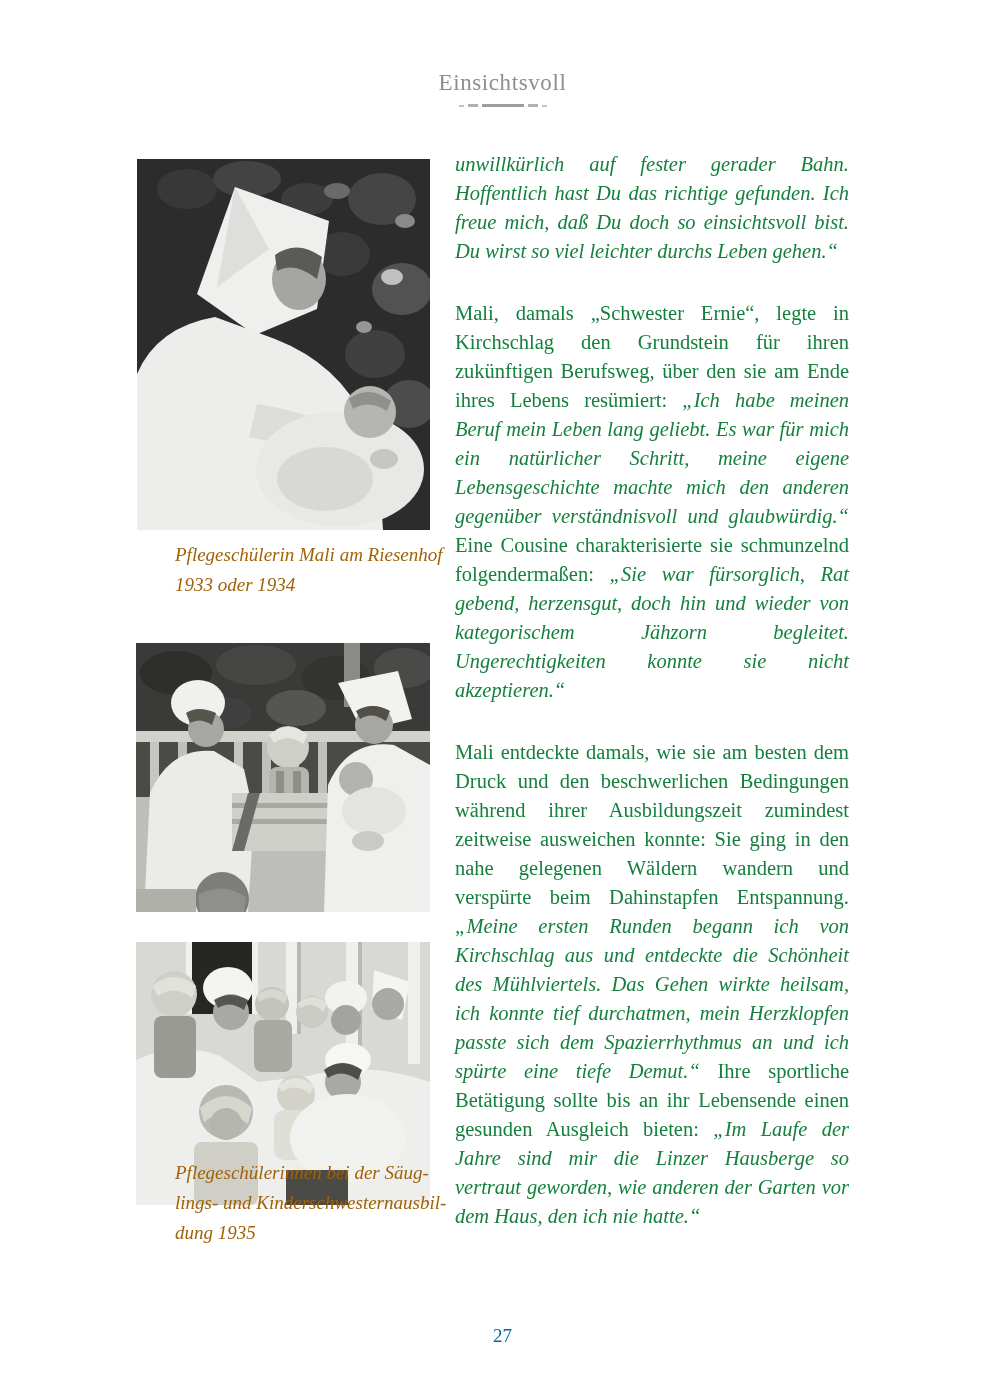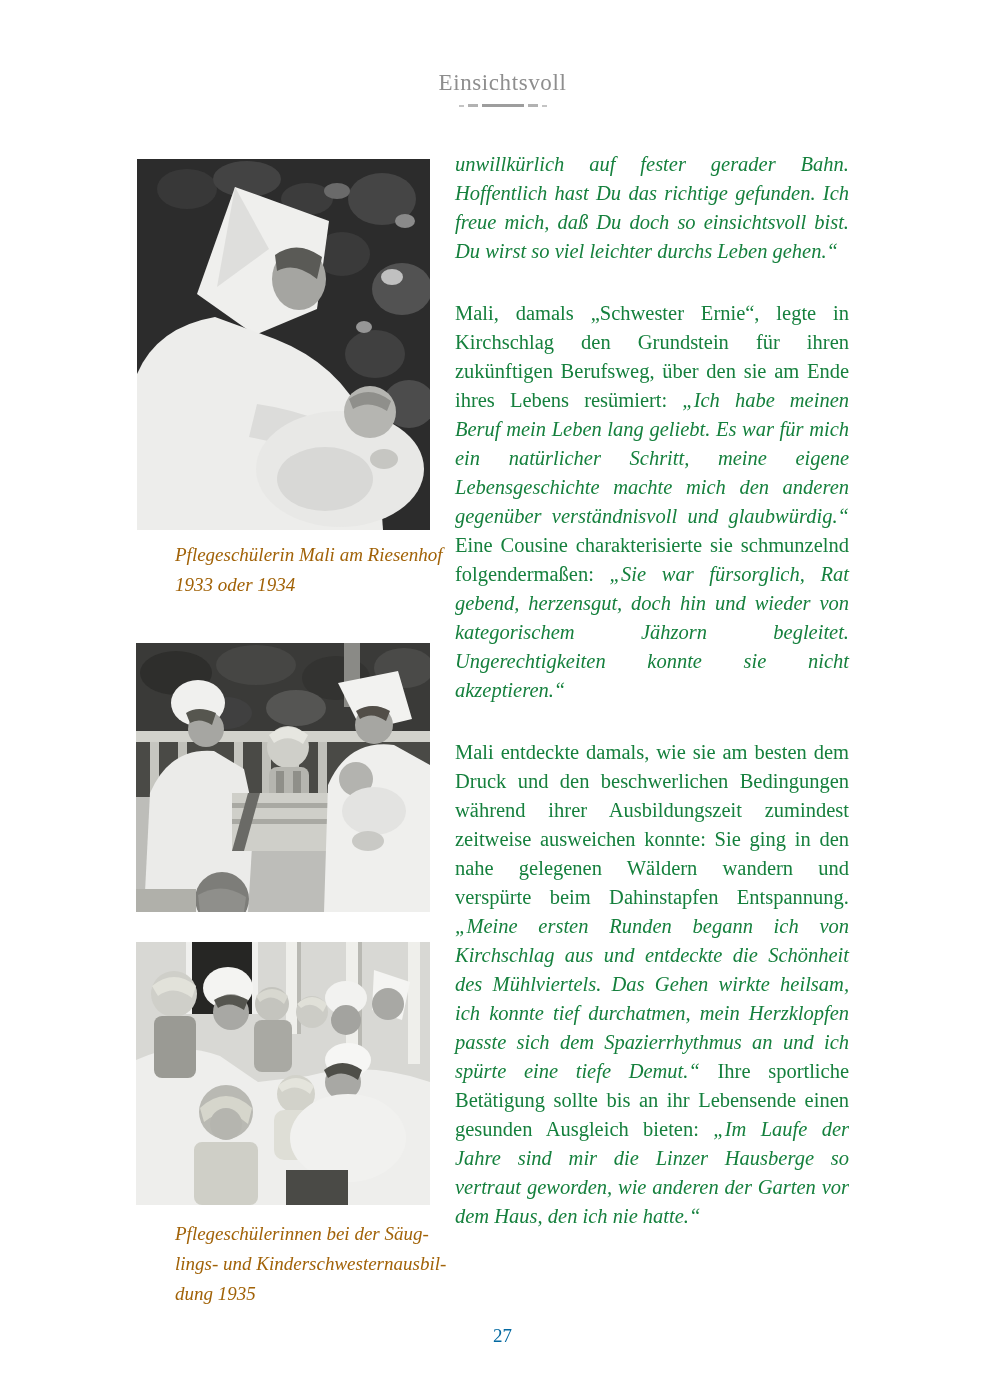--- a/index.html
+++ b/index.html
@@ -18,21 +18,21 @@
   
   .photo{position:absolute;overflow:hidden;background:#8a8a8a;}
   .photo svg{display:block;}
   .photo-1{left:137px;top:159px;width:293px;height:371px;}
   .photo-2{left:136px;top:643px;width:294px;height:269px;}
   .photo-3{left:136px;top:942px;width:294px;height:263px;}
 
   
   .caption{position:absolute;left:137px;width:300px;font-style:italic;font-size:19px;line-height:30px;color:#a16207;margin-left:38px;}
   .caption-1{top:540px;}
-  .caption-2{top:1219px;}
+  .caption-2{top:1158px;}
 
   
   .body-col{position:absolute;left:455px;top:150px;width:394px;color:#15803d;}
   .body-col p{margin:0 0 33px 0;font-size:20.5px;line-height:29px;text-align:justify;
               hyphens:auto;-webkit-hyphens:auto;}
   .body-col p:last-child{margin-bottom:8px;}
   .body-col .italic{font-style:italic;}
 
   
   .page-number{position:absolute;left:137px;top:1325px;width:731px;text-align:center;

